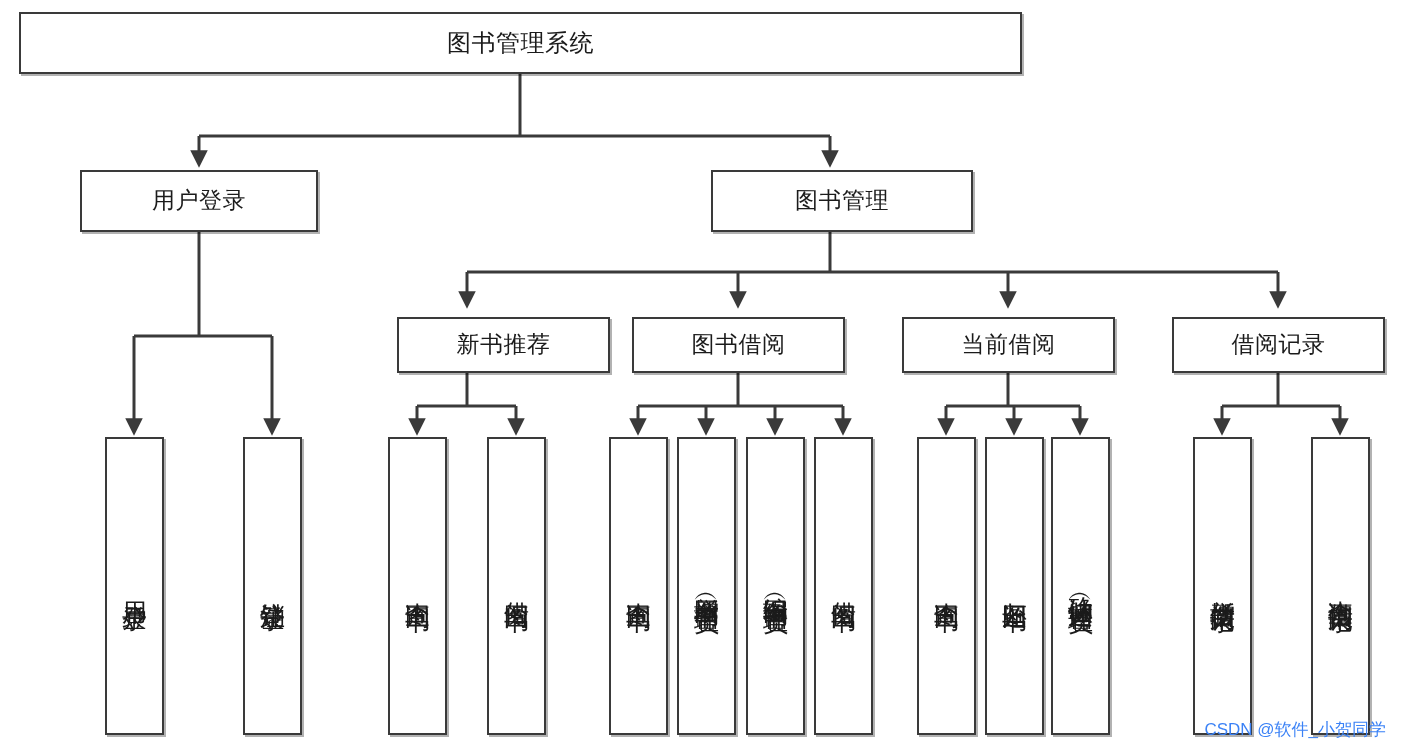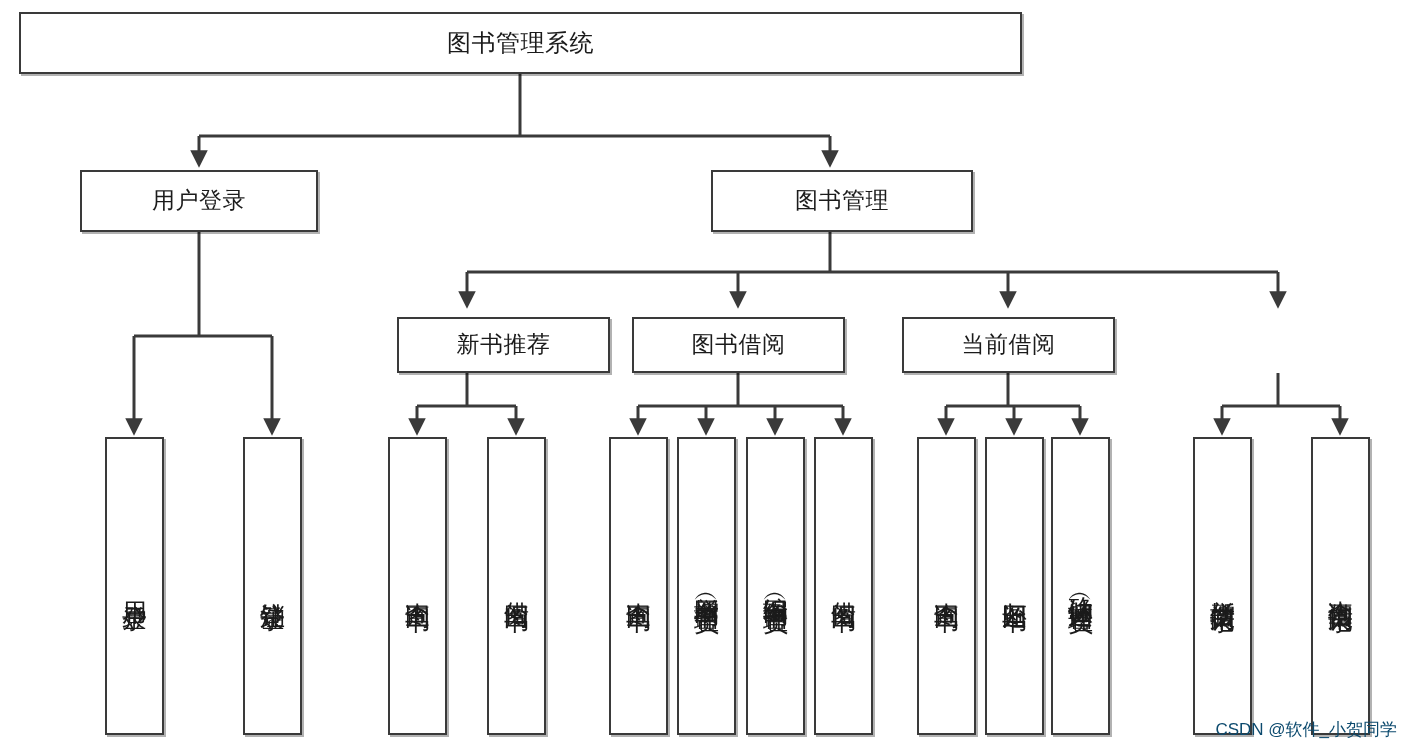--- a/index.html
+++ b/index.html
@@ -61,24 +61,24 @@
   .node.vert .label {
     writing-mode: vertical-rl;
     text-orientation: upright;
     font-size: 25px;
     letter-spacing: 2px;
     line-height: 1.0;
     max-height: 100%;
   }
   #watermark {
     position: absolute;
-    right: 8px;
+    right: 19px;
     bottom: 6px;
     font-size: 17px;
-    color: #0c4a6e;
+    color: #3b82f6;
     z-index: 6;
     white-space: nowrap;
     font-family: "Liberation Sans", "DejaVu Sans", sans-serif;
     text-align: center;
   }
 </style>
 </head>
 <body>
 
 <div id="canvas">
@@ -146,20 +146,23 @@
 
   <div class="node horiz shadow" style="left:361px; top:317px; width:213px; height:56px;margin-left:36px;">
     <span class="label">新书推荐</span>
   </div>
   <div class="node horiz shadow" style="left:902px; top:317px; width:213px; height:56px;">
     <span class="label">当前借阅</span>
   </div>
   <div class="node horiz shadow" style="left:632px; top:317px; width:213px; height:56px;">
     <span class="label">图书借阅</span>
   </div>
+  <div class="node horiz shadow" style="left:1172px; top:317px; width:213px; height:56px;">
+    <span class="label">借阅记录</span>
+  </div>
 
   <div class="node vert shadow" style="left:105px; top:437px; width:59px; height:298px;">
     <span class="label">用户登录</span>
   </div>
   <div class="node vert shadow" style="left:243px; top:437px; width:59px; height:298px;">
     <span class="label">注销登录</span>
   </div>
 
   <div class="node vert shadow" style="left:388px; top:437px; width:59px; height:298px;">
     <span class="label">查询图书</span>

